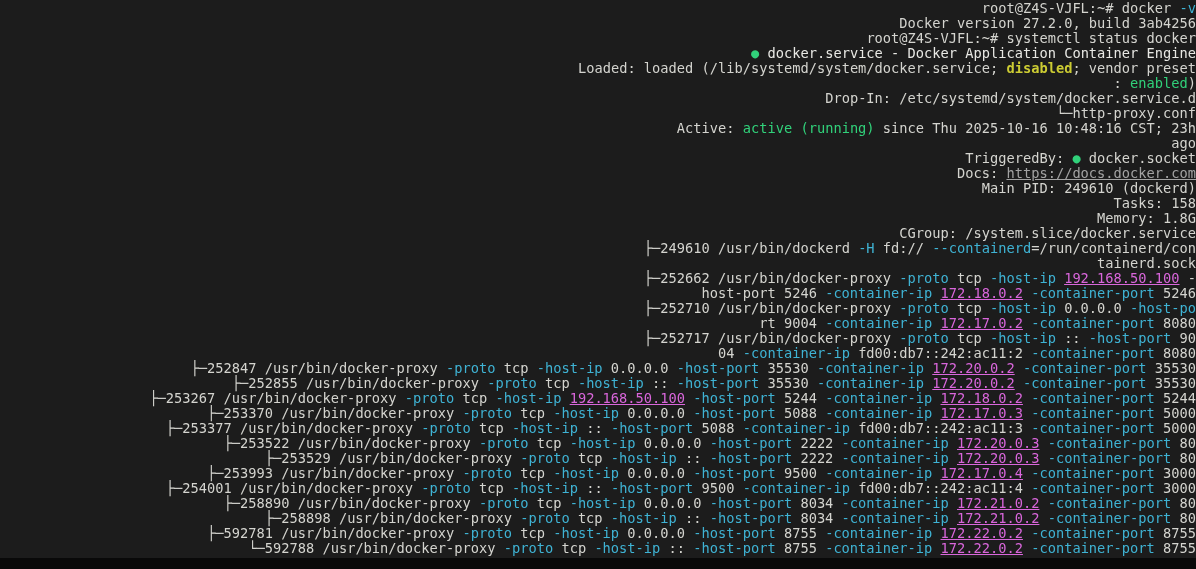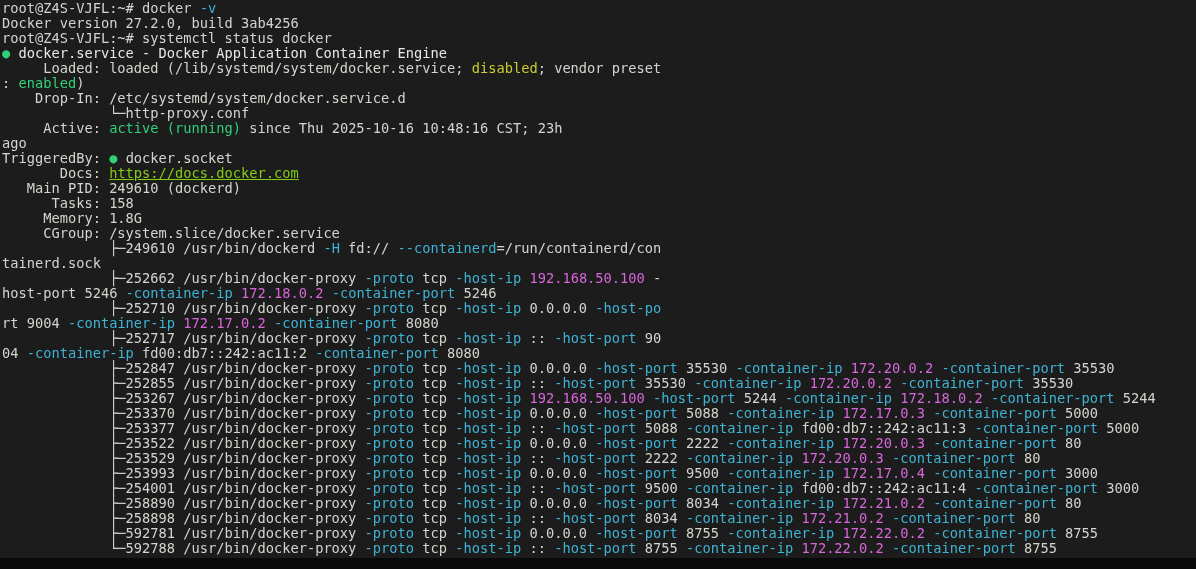--- a/index.html
+++ b/index.html
@@ -11,28 +11,28 @@
     font-family:"DejaVu Sans Mono", monospace;
   }
   pre.term{
     margin:0;
     padding:1px 0 0 2px;
     font-family:"DejaVu Sans Mono", monospace;
     font-size:13.7px;
     line-height:15px;
     color:#d4d4cf;
   }
-  .line{height:15px;white-space:pre;}
+  .line{height:15px;white-space:pre;text-align:right;}
   .c-fg{color:#d4d4cf;}
   .c-bold{color:#e8e8e4;font-weight:normal;}
   .c-cyan{color:#3fb3d4;}
-  .c-magenta{color:#d966db;}
+  .c-magenta{color:#d966db;text-decoration:underline;}
   .c-green{color:#31d17a;}
-  .c-yellow{color:#cccc33;}
-  .c-link{color:#84cc16;text-decoration:underline;}
+  .c-yellow{color:#cccc33;font-weight:bold;}
+  .c-link{color:#a3a3a3;text-decoration:underline;}
   .bottom-bar{
     position:absolute;left:0;bottom:0;
     width:100%;height:11px;
     background:#090909;
   }
 </style>
 </head>
 <body>
 
 <div class="screen">

